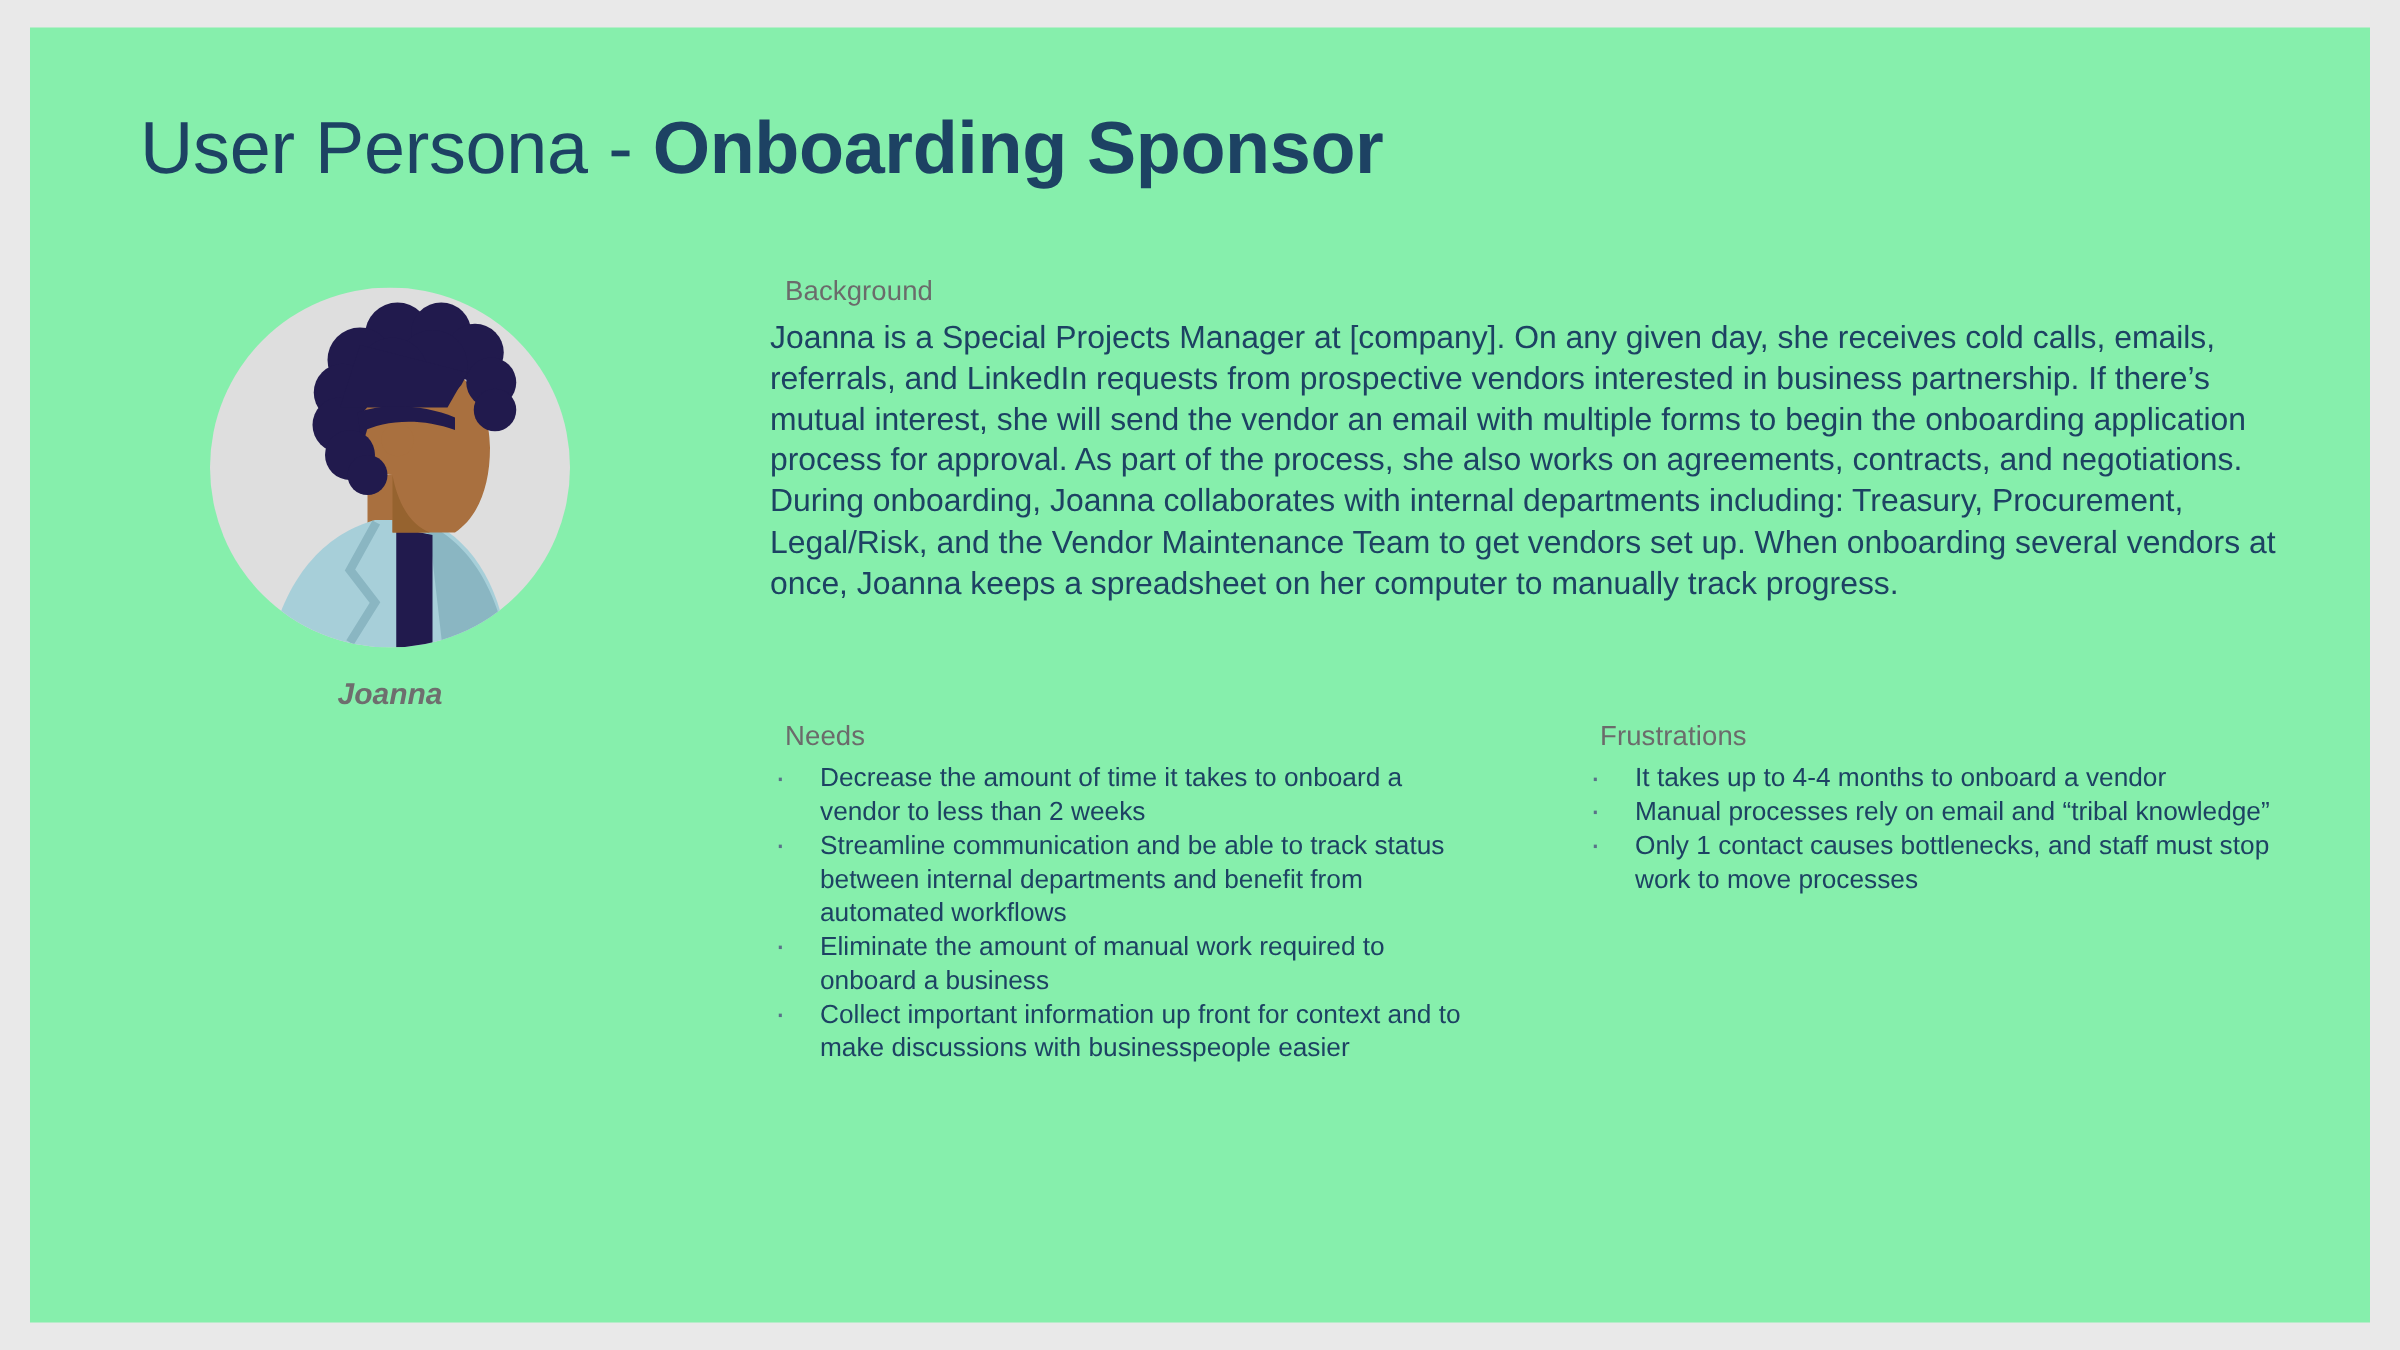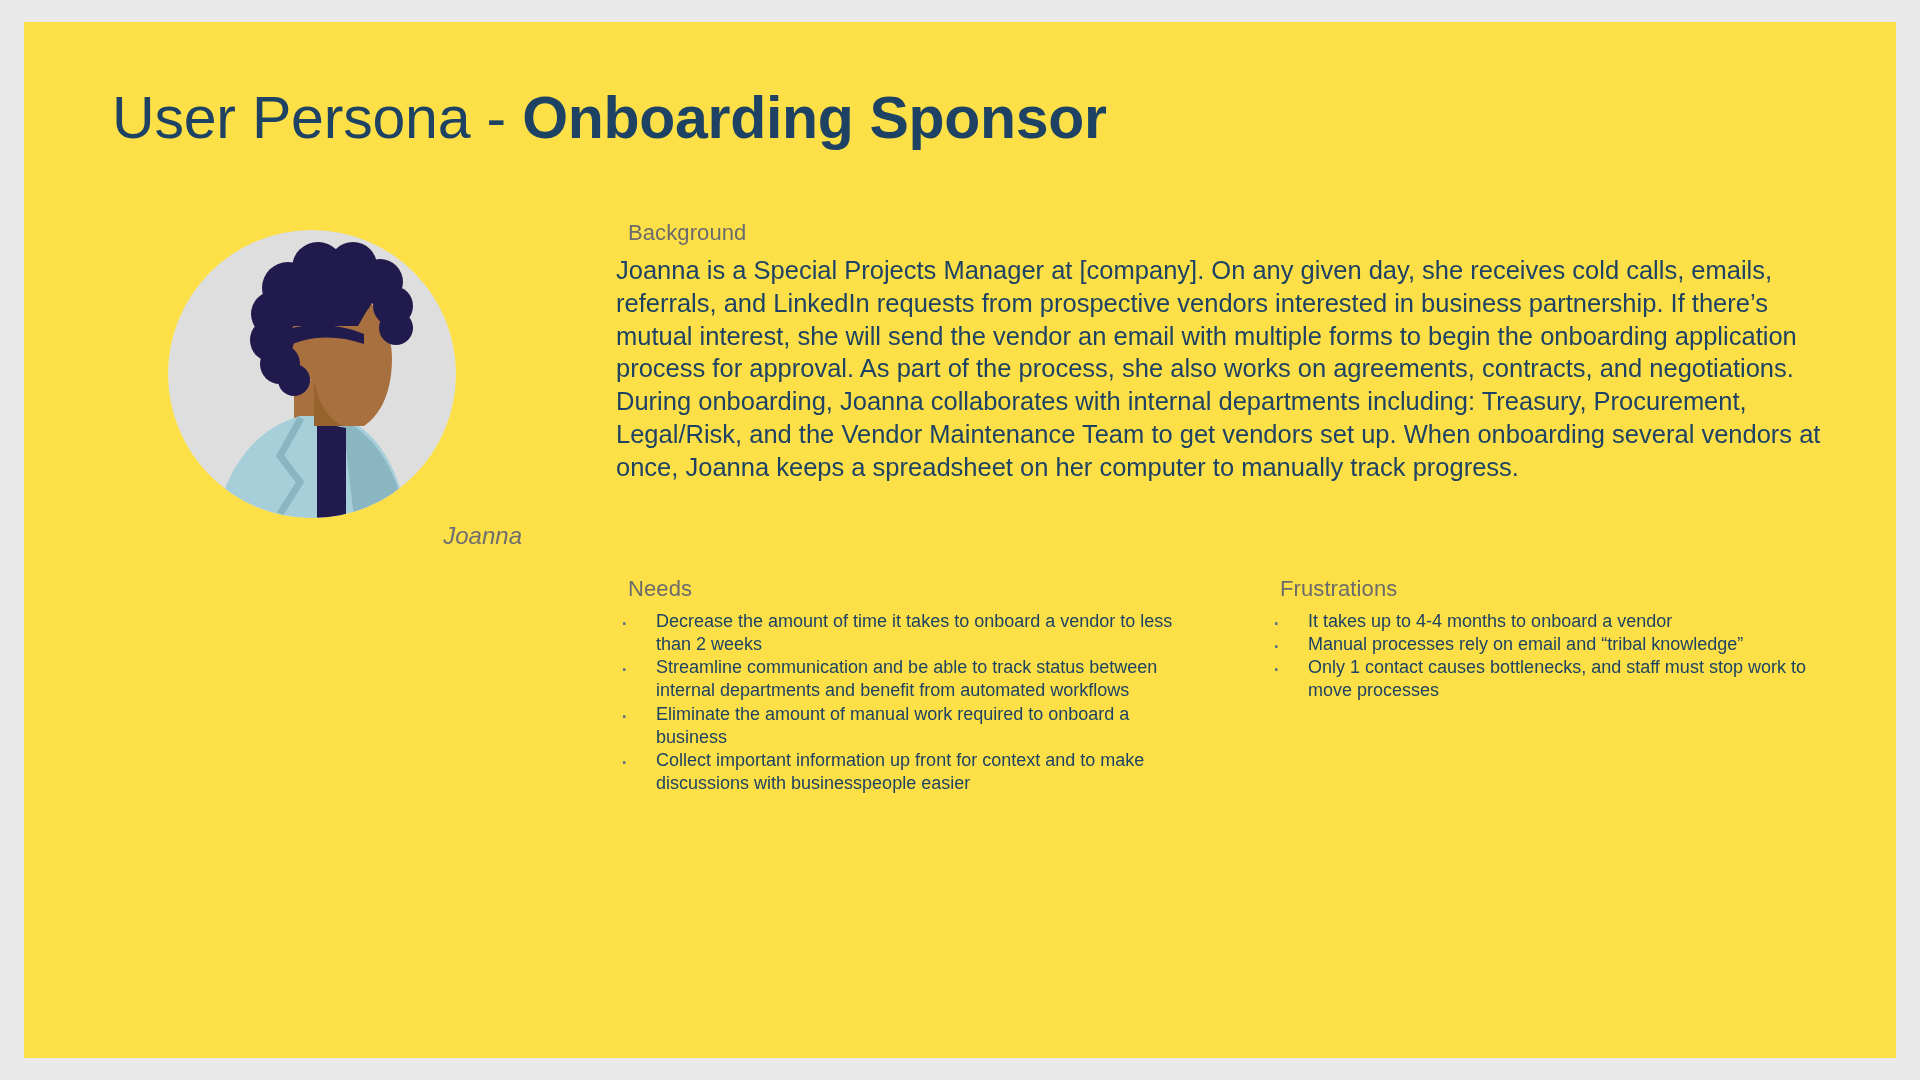--- a/index.html
+++ b/index.html
@@ -14,21 +14,21 @@
     overflow: hidden;
   }
 
   
   .slide {
     position: absolute;
     left: 24px;
     top: 22px;
     width: 1872px;
     height: 1036px;
-    background: #fde047;
+    background: #86efac;
     box-sizing: border-box;
   }
 
   
   .title-row {
     position: absolute;
     left: 88px;
     top: 62px;
     white-space: nowrap;
   }
@@ -58,26 +58,25 @@
     height: 288px;
     margin: 0 auto;
     position: relative;
   }
   .avatar-wrap svg {
     display: block;
     width: 288px;
     height: 288px;
   }
   .persona-name {
-    margin-top: 4px;
+    margin-top: 24px;
     font-size: 24px;
     font-style: italic;
     color: #6e6e6e;
-    font-weight: 400;
-    text-align: right;
+    font-weight: 700;
   }
   .persona-quote {
     margin-top: 30px;
     font-size: 39px;
     line-height: 1.09;
     font-style: italic;
     color: #1d4263;
     font-weight: 400;
     padding: 0 8px;
   }
@@ -117,21 +116,21 @@
     width: 580px;
   }
   ul.bullets {
     list-style: none;
     margin: 6px 0 0 0;
     padding: 0;
   }
   ul.bullets li {
     position: relative;
     padding-left: 40px;
-    font-size: 18px;
+    font-size: 21px;
     line-height: 1.285;
     color: #1d4263;
     margin-bottom: 0px;
   }
   ul.bullets li::before {
     content: "\00B7";
     position: absolute;
     left: 4px;
     top: -4px;
     font-size: 25.5px;

